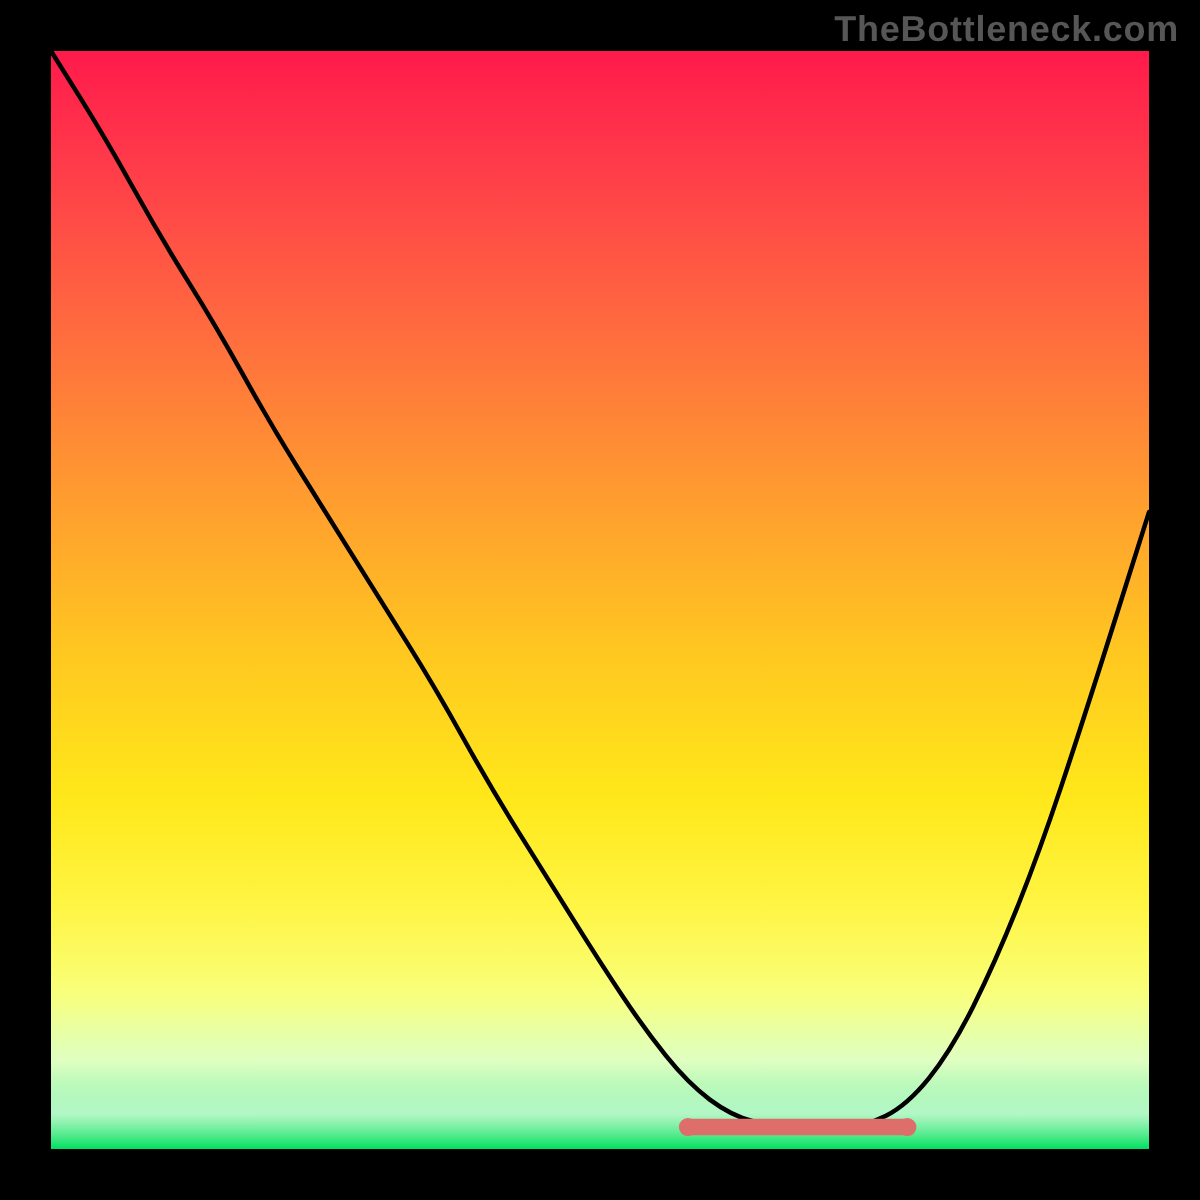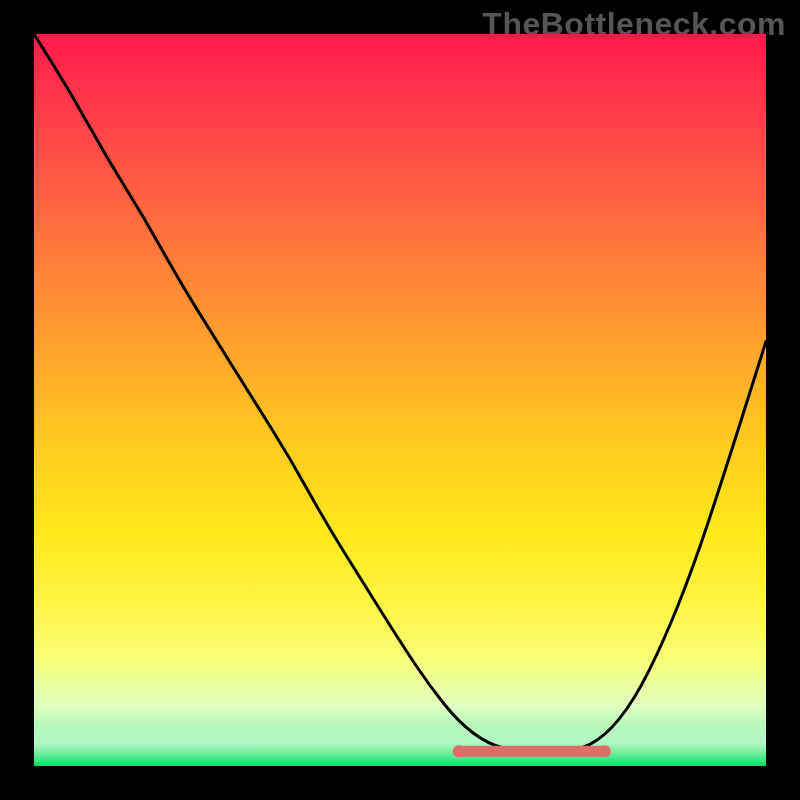--- a/index.html
+++ b/index.html
@@ -8,21 +8,21 @@
     position: relative;
     width: 800px;
     height: 800px;
     background: #000;
   }
   .watermark {
     position: absolute;
     top: 6px;
     right: 14px;
     font-family: Arial, Helvetica, sans-serif;
-    font-size: 32px;
+    font-size: 24px;
     font-weight: bold;
     color: #565656;
     letter-spacing: 0.5px;
   }
   
   .plot {
     position: absolute;
     left: 34px;
     top: 34px;
     width: 732px;   

